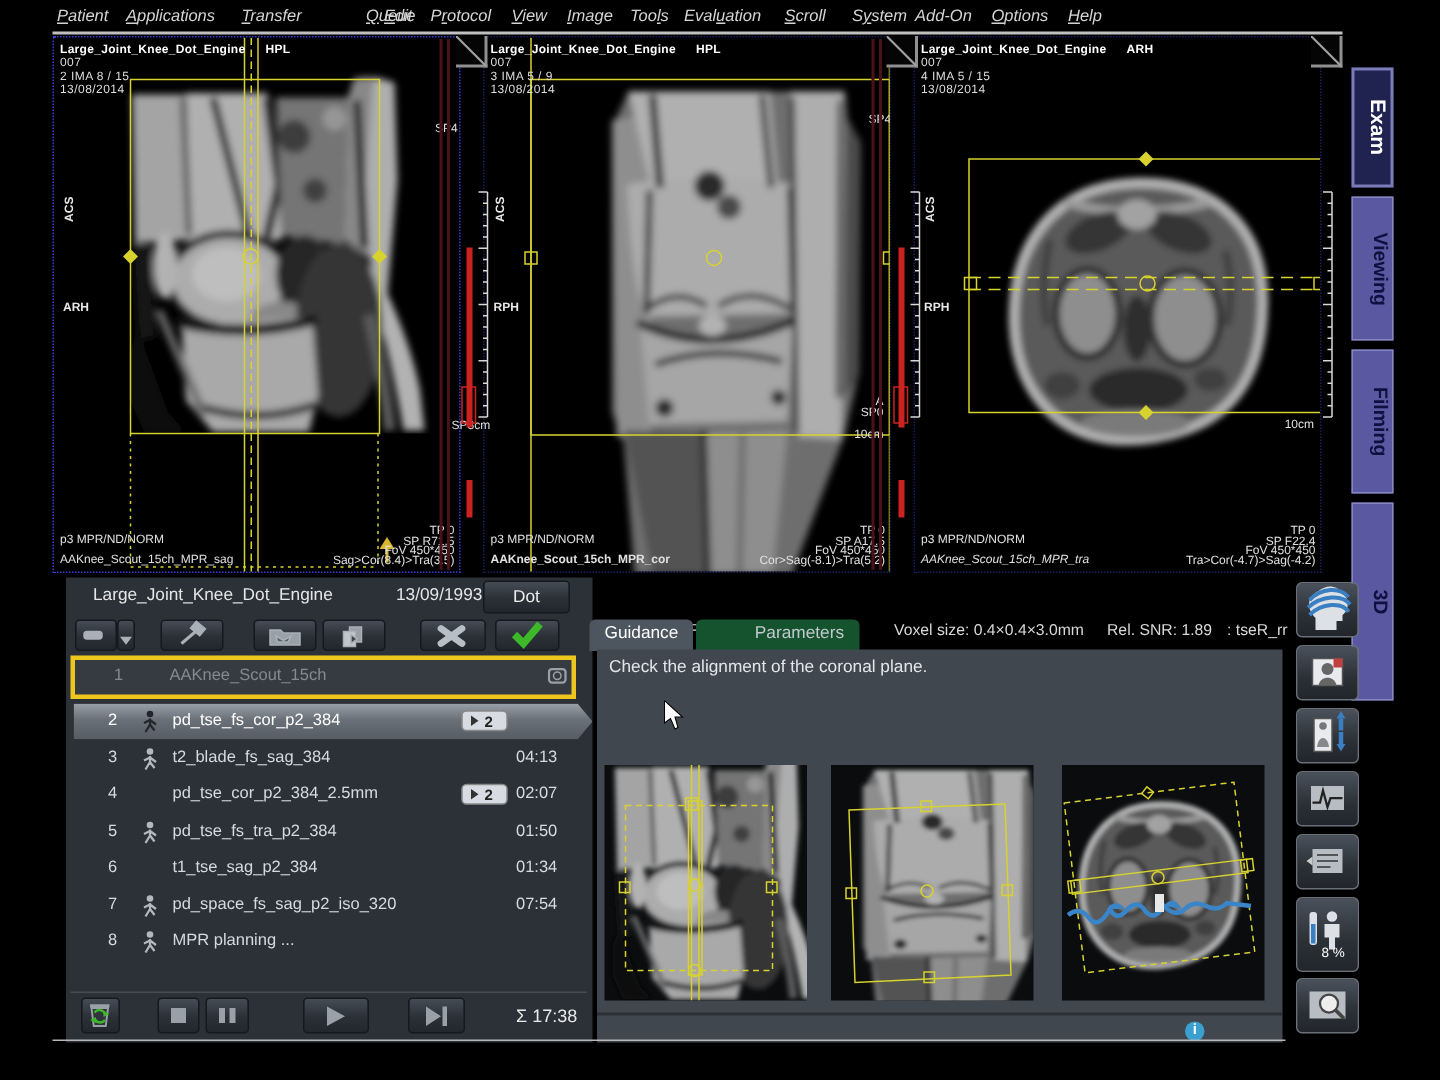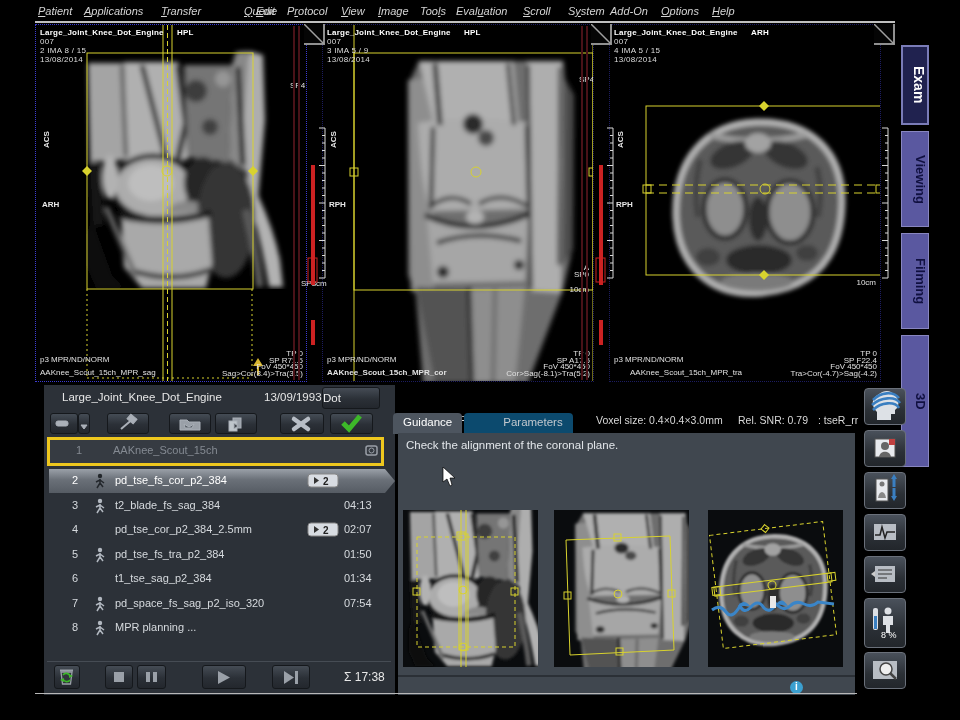--- a/index.html
+++ b/index.html
@@ -243,21 +243,21 @@
         <polygon points="154,76 159,81 154,86 149,81"></polygon>
         <polygon points="154,245 159,250 154,255 149,250"></polygon>
       </g>
     </svg>
     <div class="hdr">Large_Joint_Knee_Dot_Engine<span style="position:absolute;left:137px;top:0;">ARH</span><br>
       <span class="nrm" style="letter-spacing:0.3px;">007</span><br><span class="nrm" style="letter-spacing:0.3px;">4 IMA 5 / 15<br>13/08/2014</span></div>
     <div class="labb" style="left:2px; top:110px; transform:rotate(-90deg);">ACS</div>
     <div class="labb" style="left:6px; top:175px;">RPH</div>
     <div class="lab" style="right:4px; top:255px;">10cm</div>
     <div class="lab" style="left:4px; top:332px;">p3 MPR/ND/NORM</div>
-    <div class="lab" style="left:20px; top:345px;">AAKnee_Scout_15ch_MPR_tra</div>
+    <div class="lab" style="left:4px; top:345px;font-style:italic;">AAKnee_Scout_15ch_MPR_tra</div>
     <div class="lab" style="right:3px; top:326px; text-align:right;">TP 0<br>SP F22.4<br>FoV 450*450<br>Tra&gt;Cor(-4.7)&gt;Sag(-4.2)</div>
   </div>
 
   <div class="abs" style="left:301px;top:279px;color:#e0e0e0;font-size:8px;">SP8cm</div>
   <div class="corner" style="left:304px;"><svg width="21" height="21">
         <line x1="0" y1="0" x2="20" y2="20" stroke="#a0a0a0" stroke-width="1.5"></line>
       </svg></div>
   <div class="corner" style="left:591px;"><svg width="21" height="21">
         <line x1="0" y1="0" x2="20" y2="20" stroke="#a0a0a0" stroke-width="1.5"></line>
       </svg></div>
@@ -353,21 +353,21 @@
   </svg>
 
   <div class="vtab" id="tExam">Exam</div>
   <div class="vtab" id="tView">Viewing</div>
   <div class="vtab" id="tFilm">Filming</div>
   <div class="vtab" id="t3D">3D</div>
 
   <div id="seqp">
     <span style="position:absolute;left:18px;top:6px;color:#e6e6e6;font-size:11.5px;">Large_Joint_Knee_Dot_Engine</span>
     <span style="position:absolute;left:220px;top:6px;color:#e6e6e6;font-size:11.5px;">13/09/1993</span>
-    <span class="btn" style="left:278px;top:2px;width:58px;height:22px;padding-top:4px;color:#eee;font-size:11.5px;">Dot</span>
+    <span class="btn" style="left:278px;top:2px;width:58px;height:22px;text-align:center;padding-top:4px;color:#eee;font-size:11.5px;">Dot</span>
 
     <div class="btn" style="left:6px;top:28px;width:28px;height:21px;"></div>
     <div class="btn" style="left:34px;top:28px;width:12px;height:21px;"></div>
     <div class="btn" style="left:63px;top:28px;width:42px;height:21px;"></div>
     <div class="btn" style="left:125px;top:28px;width:42px;height:21px;"></div>
     <div class="btn" style="left:171px;top:28px;width:42px;height:21px;"></div>
     <div class="btn" style="left:236px;top:28px;width:44px;height:21px;"></div>
     <div class="btn" style="left:286px;top:28px;width:43px;height:21px;"></div>
     <svg class="abs" style="left:0;top:28px;" width="340" height="22">
       <g stroke="#aab0b8" fill="#aab0b8">
@@ -484,25 +484,25 @@
       </g>
     </svg>
     <span style="position:absolute;left:300px;top:285px;color:#e8e8e8;font-size:12px;">Σ 17:38</span>
   </div>
 
   <div id="inforow" style="white-space:nowrap;">
     <span style="position:absolute;left:10px;">TA: 2:41</span>
     <span style="position:absolute;left:62px;">PM: FIX</span>
     <span style="position:absolute;left:133px;">PAT: 8</span>
     <span style="position:absolute;left:198px;">Voxel size: 0.4×0.4×3.0mm</span>
-    <span style="position:absolute;left:340px;">Rel. SNR: 0.79</span>
+    <span style="position:absolute;left:340px;">Rel. SNR: 1.89</span>
     <span style="position:absolute;left:420px;">: tseR_rr</span>
   </div>
   <div id="gtabs">
-    <span class="gtab" style="background:#4d555f;color:#fff;">Guidance</span><span class="gtab" style="background:#0c4a6e;color:#c2c8ce;padding-left:39px;">Parameters</span>
+    <span class="gtab" style="background:#4d555f;color:#fff;">Guidance</span><span class="gtab" style="background:#14532d;color:#c2c8ce;padding-left:39px;">Parameters</span>
   </div>
   <div id="guid">
     <div style="position:absolute;left:8px;top:6px;color:#e2e6ea;font-size:11.5px;">Check the alignment of the coronal plane.</div>
     <svg style="position:absolute;left:44px;top:34px;" width="14" height="20">
         <polygon points="1,0 1,15 5,12 8,19 10,18 8,11 13,11" fill="#fff" stroke="#000" stroke-width="0.7"></polygon>
       </svg>
     <div class="thumb" style="left:5px;" id="th1">
       <svg width="135" height="157" viewBox="42 35 195 229" preserveAspectRatio="none">
         <use href="#sagimg"></use>
       </svg>

